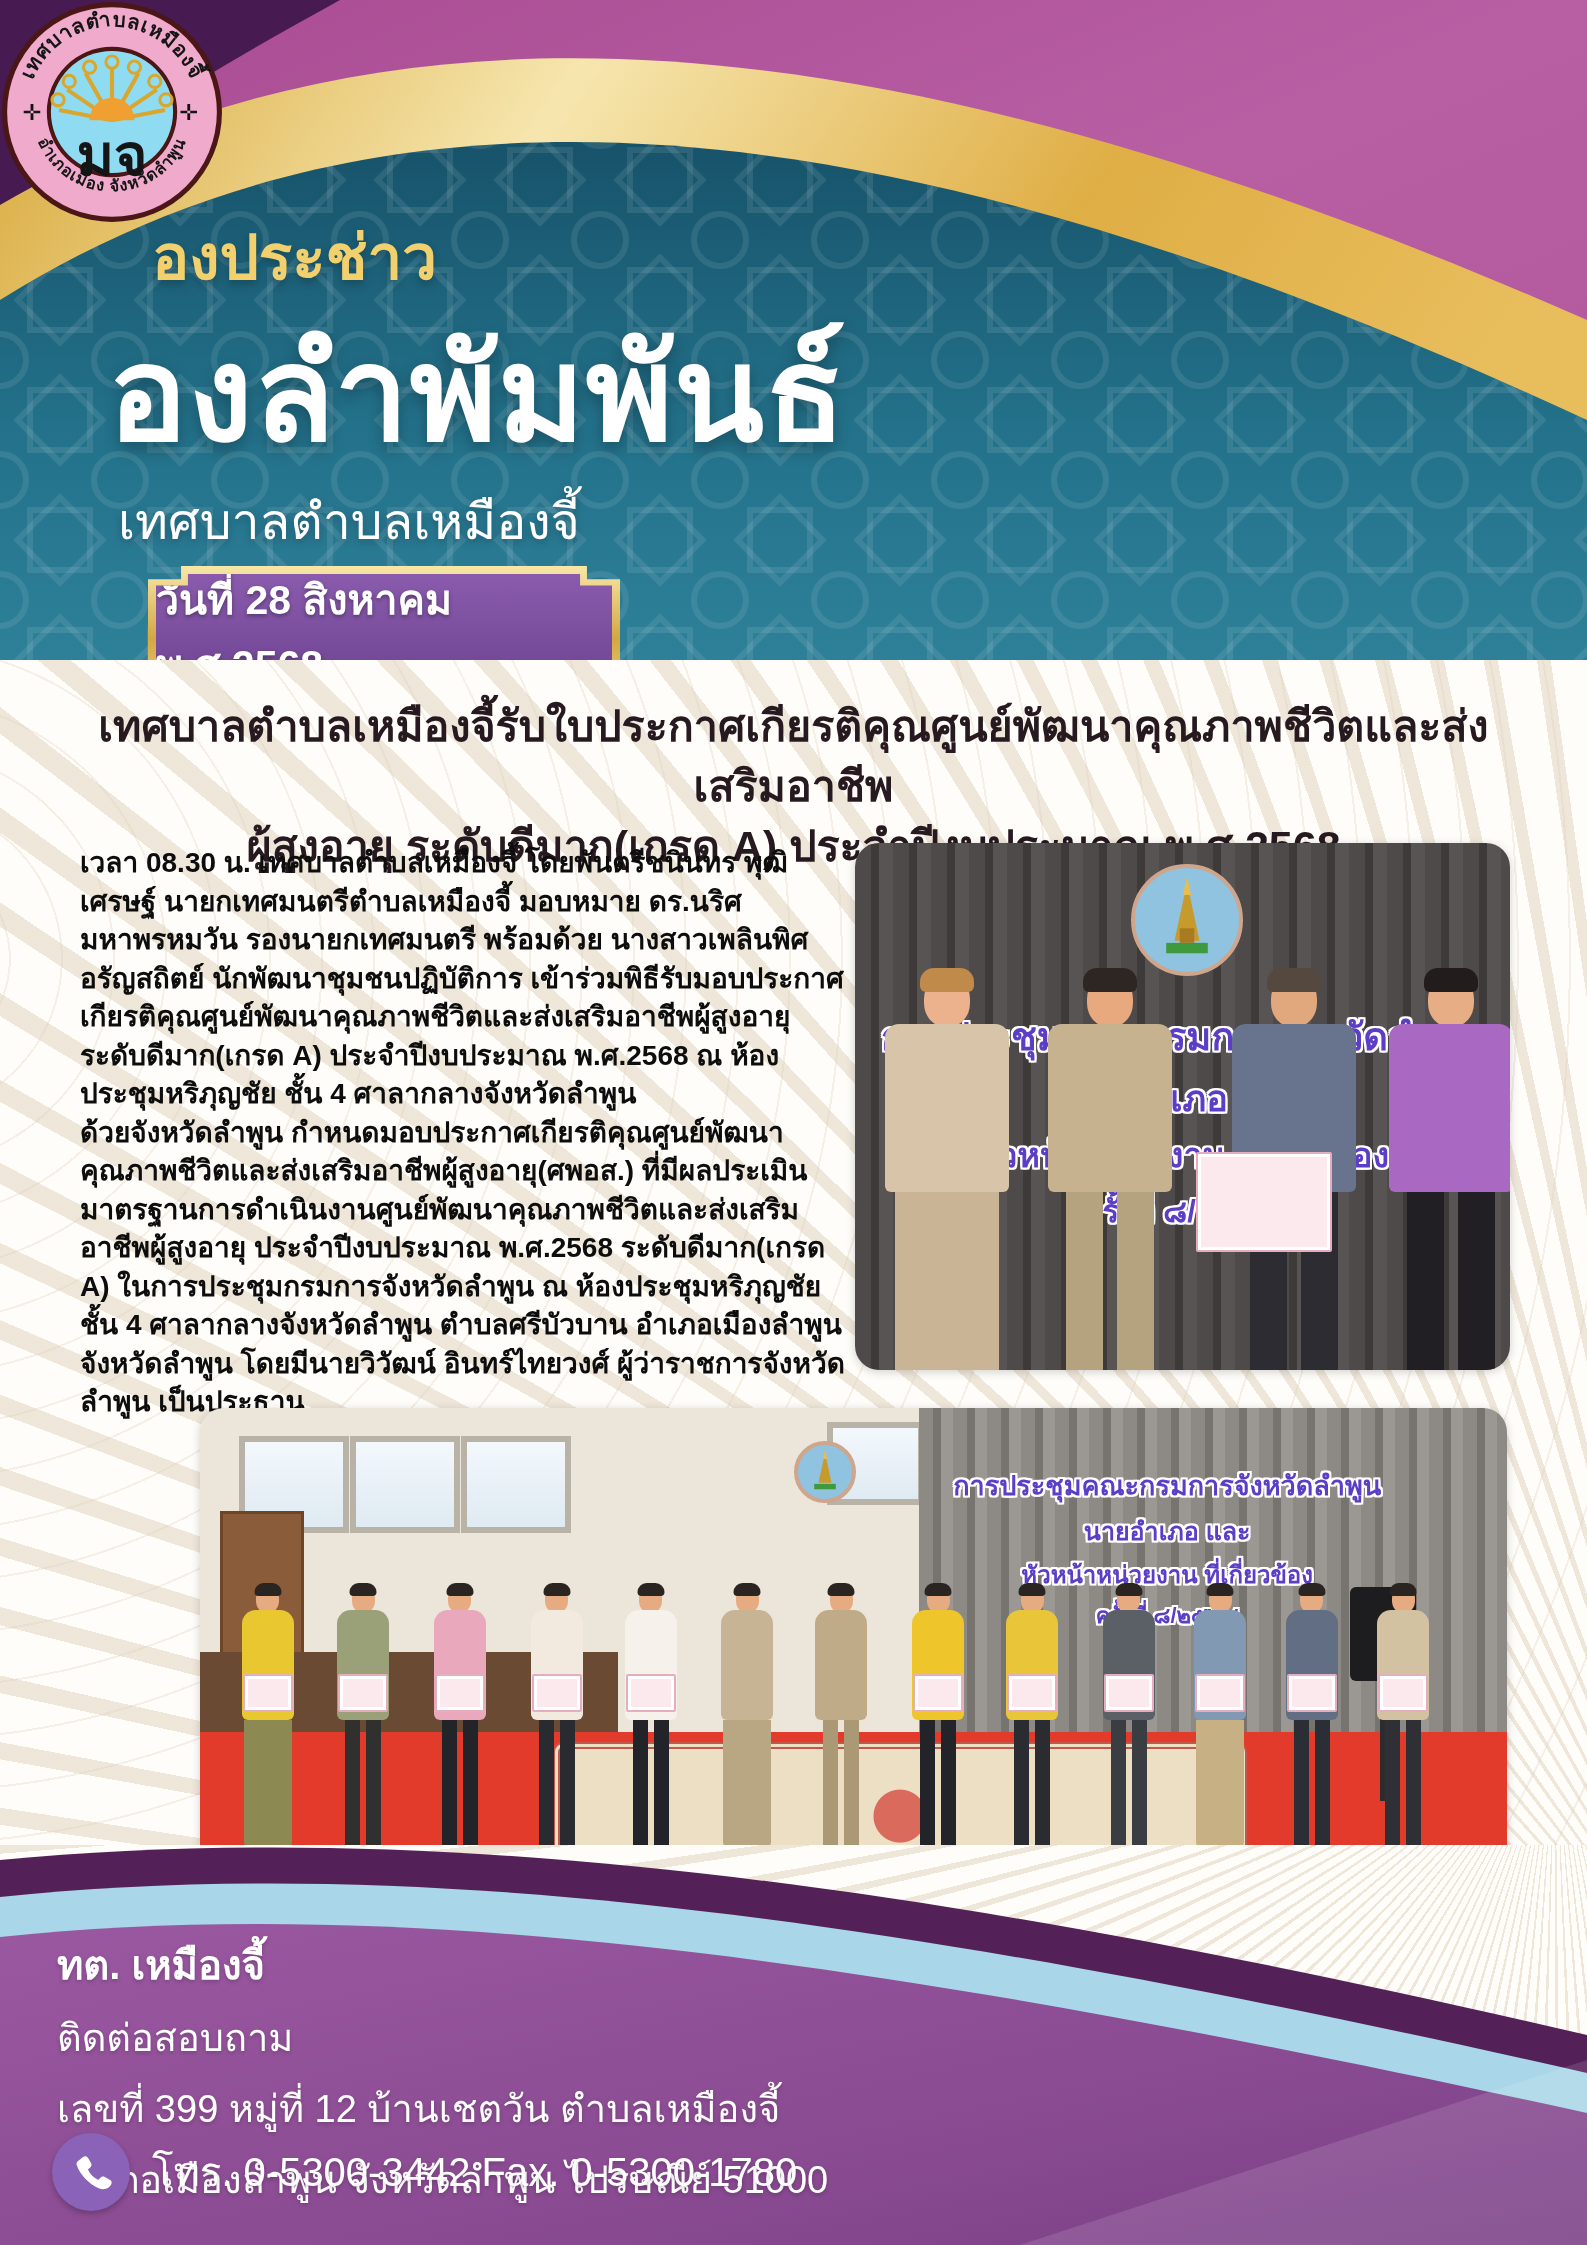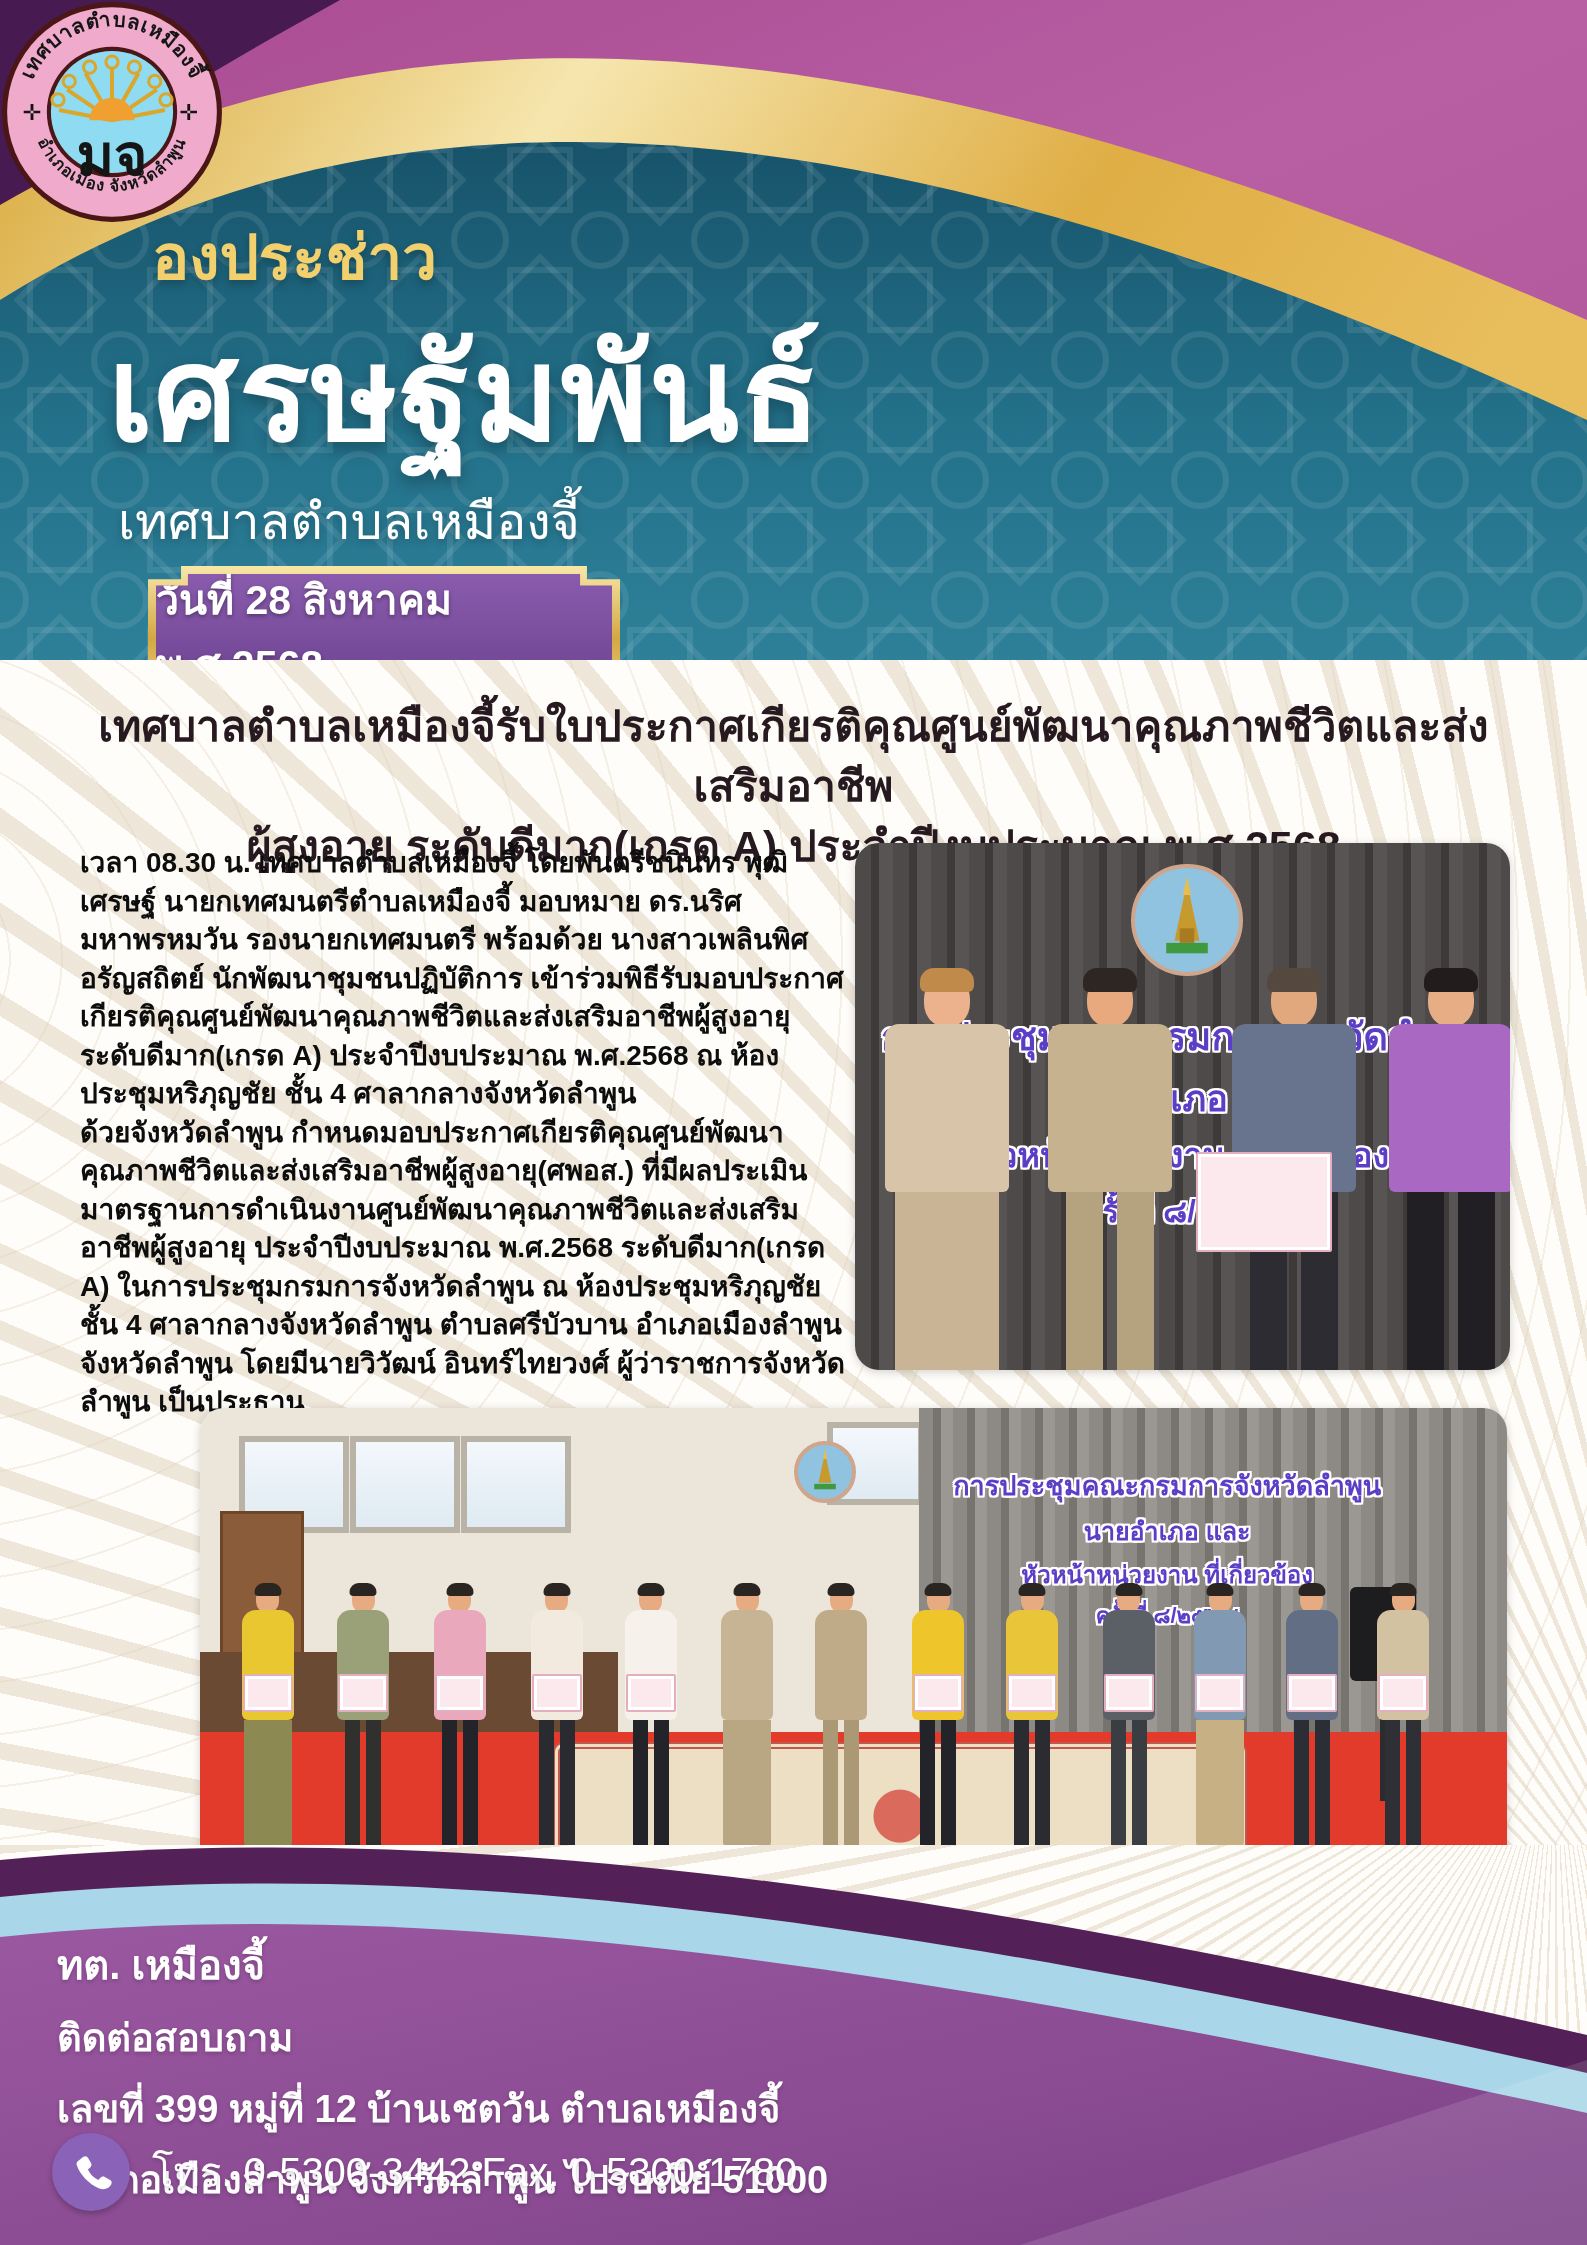--- a/index.html
+++ b/index.html
@@ -102,21 +102,21 @@
   .photo1 .legs{width:88px;height:190px;}
   .photo1 .person.skirt .legs{width:104px;}
   .photo1 .cert{top:128px;left:-36px;width:132px;height:96px;}
 
   
   .footer{position:absolute;left:0;top:1845px;width:1587px;height:316px;
       background-color:#fffdf9;
       background-image:repeating-conic-gradient(from 150deg at 98% -36%, rgba(222,208,186,.5) 0deg .55deg, rgba(255,255,255,0) .55deg 2.1deg);}
   .footer svg.waves{position:absolute;left:0;top:0;}
   .footer-text{position:absolute;left:57px;top:88px;color:#ffffff;}
-  .f-line{margin:0 0 10px 0;font-size:38px;font-weight:700;text-shadow:0 2px 4px rgba(0,0,0,.2);}
+  .f-line{margin:0 0 10px 0;font-size:38px;font-weight:400;text-shadow:0 2px 4px rgba(0,0,0,.2);}
   .f-org{font-size:40px;font-weight:700;}
   .phone-row{position:absolute;left:52px;top:288px;display:flex;align-items:center;}
   .phone-circle{width:78px;height:78px;border-radius:50%;background:#8a63b8;display:flex;align-items:center;justify-content:center;
       box-shadow:0 3px 6px rgba(0,0,0,.25);}
   .phone-circle svg{width:44px;height:44px;}
   .phone-text{margin-left:22px;font-size:40px;color:#fff;font-weight:500;text-shadow:0 2px 4px rgba(0,0,0,.2);}
 </style>
 </head>
 <body>
 
@@ -156,21 +156,21 @@
         </clipPath>
       </defs>
       <rect width="1587" height="660" fill="url(#mag)"></rect>
       <path d="M0,0 L340,0 C235,58 98,136 0,218 Z" fill="#471a52"></path>
       <path d="M0,205 C430,-45 960,45 1587,320 L1587,660 L0,660 Z" fill="url(#goldg)"></path>
       <path d="M0,300 C430,30 960,130 1587,420 L1587,660 L0,660 Z" fill="url(#tealg)"></path>
       <rect width="1587" height="660" fill="url(#geo)" clip-path="url(#tealclip)"></rect>
     </svg>
 
     <div class="kicker">องประช่าว</div>
-    <div class="main-title">เศรษฐัมพันธ์</div>
+    <div class="main-title">องลำพัมพันธ์</div>
     <div class="subtitle">เทศบาลตำบลเหมืองจี้</div>
 
     <svg class="seal" viewBox="0 0 220 220">
       <defs>
         <path id="arcTop" d="M 26,110 A 84,84 0 0 1 194,110"></path>
         <path id="arcBot" d="M 32,110 A 78,78 0 0 0 188,110"></path>
       </defs>
       <circle cx="110" cy="110" r="108" fill="#4a1616"></circle>
       <circle cx="110" cy="110" r="103" fill="#f0aacb"></circle>
       <circle cx="110" cy="110" r="64" fill="#4a1616"></circle>

